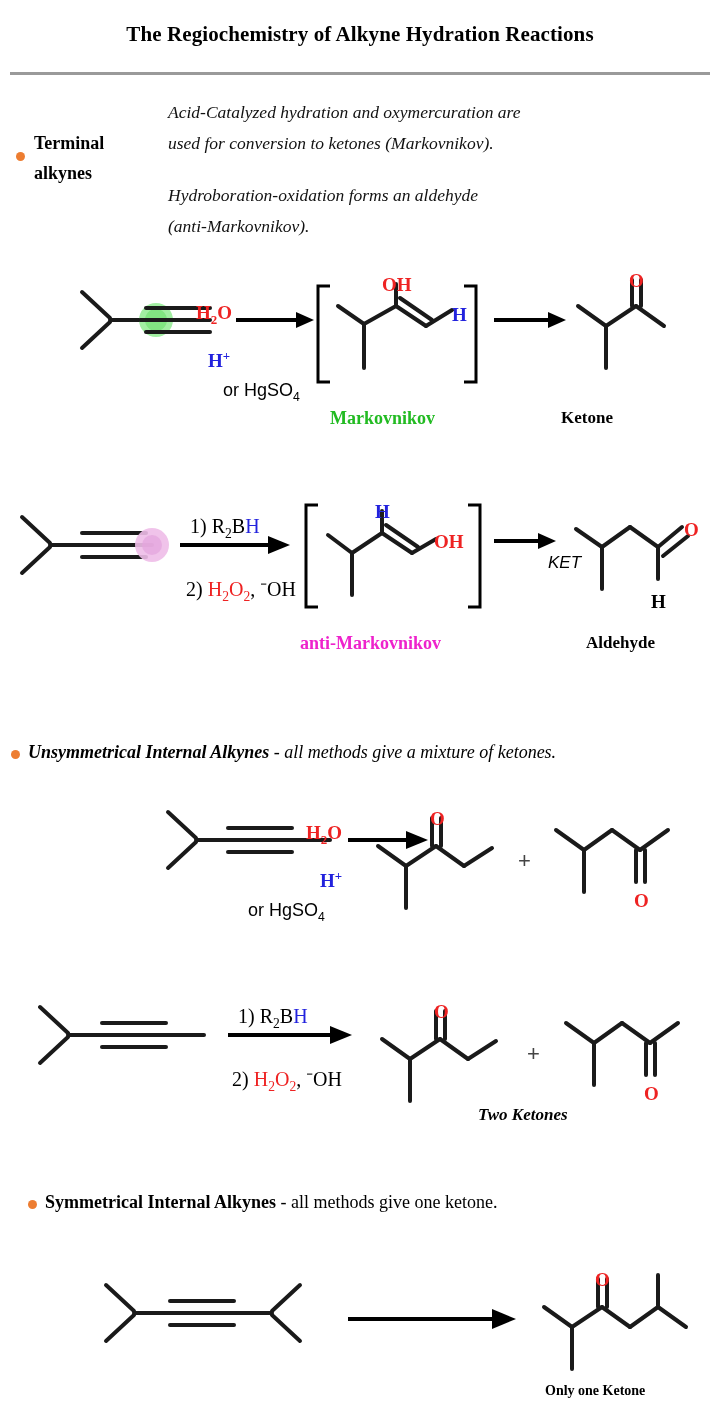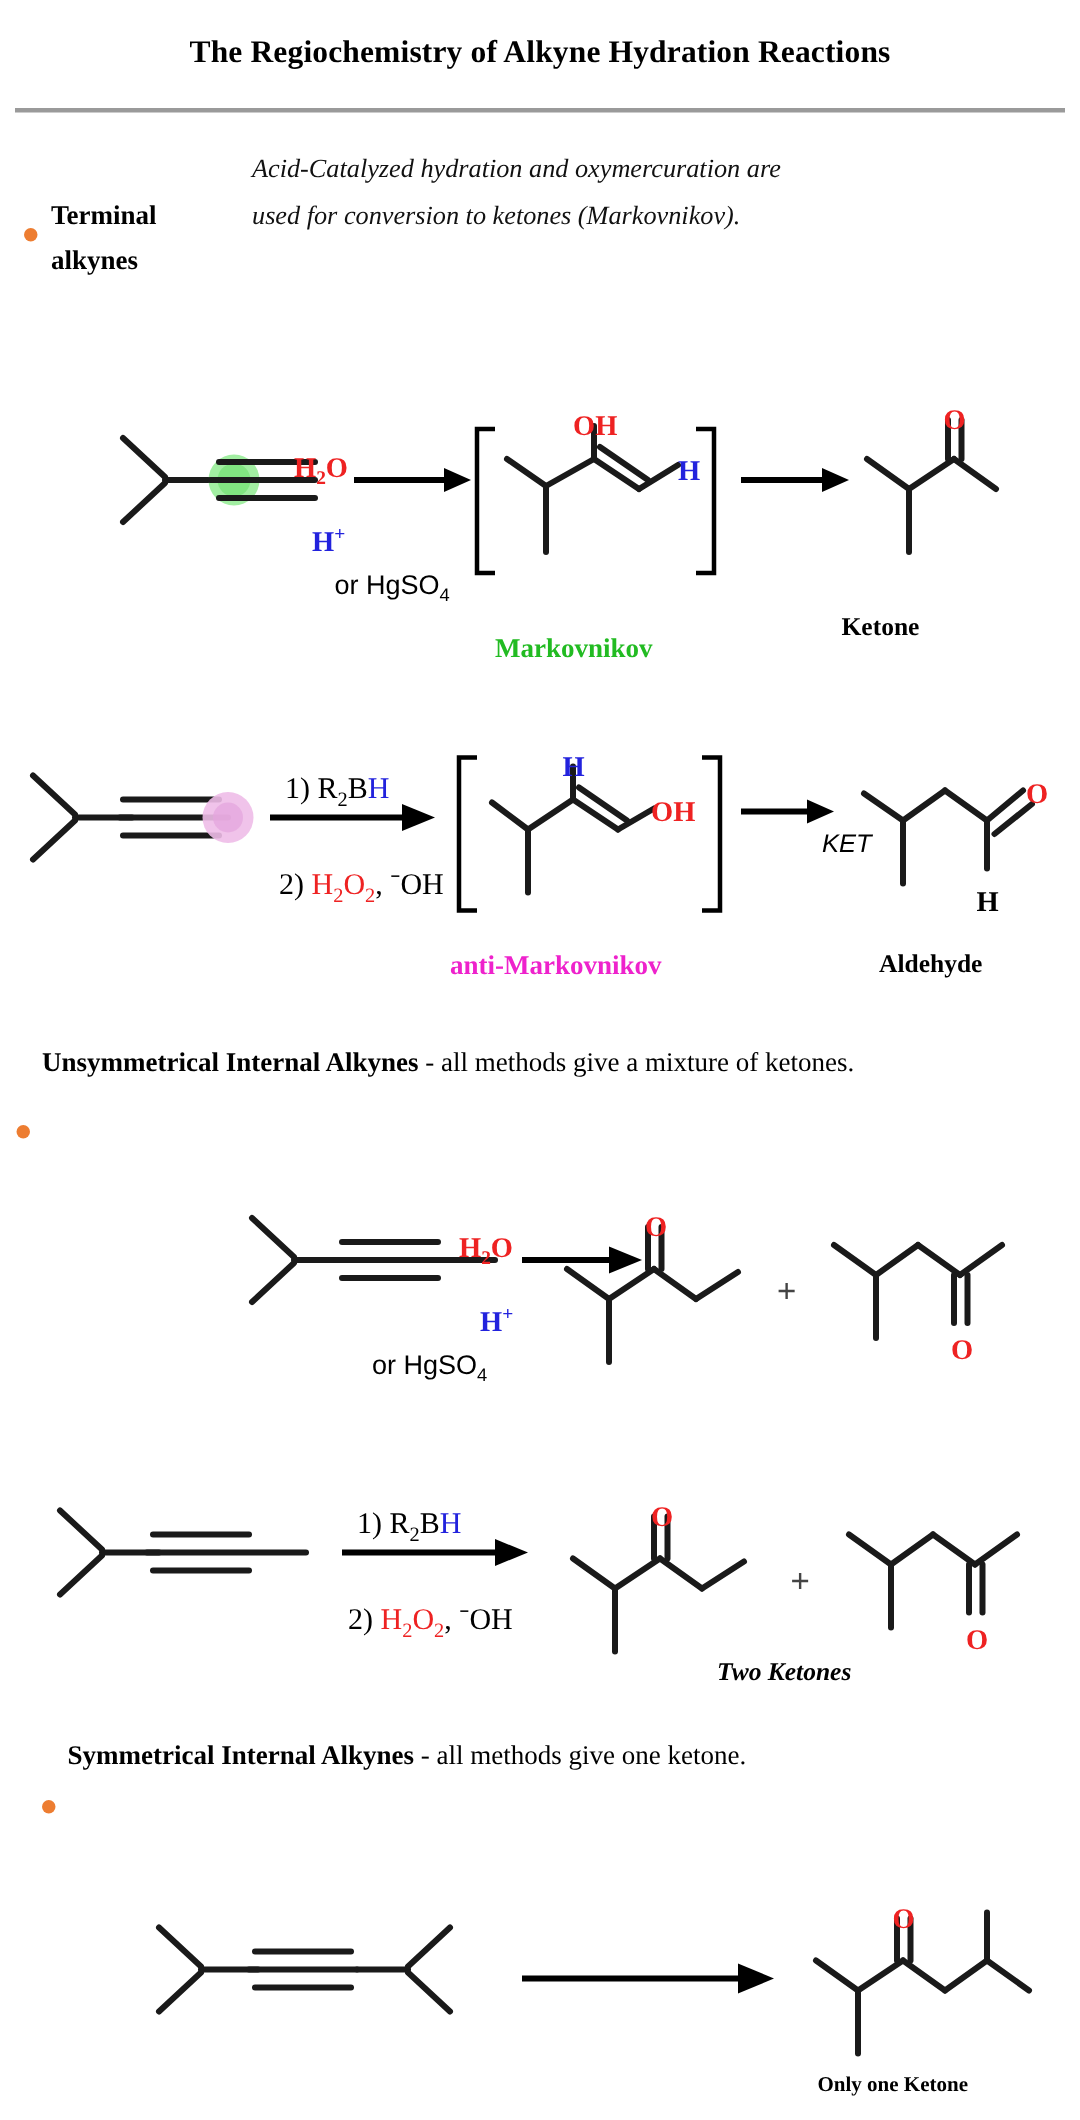--- a/index.html
+++ b/index.html
@@ -124,20 +124,24 @@
   <div class="bullet-dot" style="left:16px; top:152px;"></div>
   <div class="terminal-label">
     <div>Terminal</div>
     <div>alkynes</div>
   </div>
 
   <div class="desc" id="desc1">
     <div>Acid-Catalyzed hydration and oxymercuration are</div>
     <div>used for conversion to ketones (Markovnikov).</div>
   </div>
+  <div class="desc" id="desc2">
+    <div>Hydroboration-oxidation forms an aldehyde</div>
+    <div>(anti-Markovnikov).</div>
+  </div>
 
   <div class="scheme" style="top:270px; height:170px;">
     <svg width="720" height="170" viewBox="0 0 720 170">
       <g stroke="#1a1a1a" stroke-width="4" fill="none" stroke-linecap="round">
 
         <line x1="82" y1="22" x2="110" y2="48"></line>
         <line x1="82" y1="78" x2="110" y2="52"></line>
         <line x1="110" y1="50" x2="152" y2="50"></line>
       </g>
 
@@ -191,21 +195,21 @@
     <div class="lbl bold blue" style="left:208px; top:66px; font-size:19px;">
       <span>H</span><sup>+</sup>
     </div>
     <div class="lbl-serif blk" style="left:175px; top:110px; font-size:18px;">
       <span>or HgSO</span><sub>4</sub>
     </div>
     <div class="lbl bold red" style="left:382px; top:-8px; font-size:19px;">OH</div>
     <div class="lbl bold blue" style="left:452px; top:22px; font-size:19px;">H</div>
     <div class="lbl bold red" style="left:629px; top:-12px; font-size:19px;">O</div>
 
-    <div class="caption green" style="left:330px; top:152px; font-size:18px;">Markovnikov</div>
+    <div class="caption green" style="left:330px; top:138px; font-size:18px;">Markovnikov</div>
     <div class="caption blk" style="left:561px; top:138px;">Ketone</div>
   </div>
 
   <div class="scheme" style="top:495px; height:170px;">
     <svg width="720" height="170" viewBox="0 0 720 170">
       <g stroke="#1a1a1a" stroke-width="4" fill="none" stroke-linecap="round">
         <line x1="22" y1="22" x2="50" y2="48"></line>
         <line x1="22" y1="78" x2="50" y2="52"></line>
         <line x1="50" y1="50" x2="88" y2="50"></line>
         <line x1="82" y1="38" x2="146" y2="38"></line>
@@ -259,21 +263,21 @@
     <div class="lbl bold red" style="left:434px; top:24px; font-size:19px;">OH</div>
     <div class="lbl-serif ital blk" style="left:500px; top:58px; font-size:17px;">KET</div>
     <div class="lbl bold red" style="left:684px; top:12px; font-size:19px;">O</div>
     <div class="lbl bold blk" style="left:651px; top:84px; font-size:19px;">H</div>
 
     <div class="caption magenta" style="left:300px; top:138px; font-size:18px;">anti-Markovnikov</div>
     <div class="caption blk" style="left:586px; top:138px;">Aldehyde</div>
   </div>
 
   <div class="bullet-dot" style="left:11px; top:750px;"></div>
-  <div class="section-head" style="top:698px;">
+  <div class="section-head" style="top:742px;font-style:italic;">
     <b>Unsymmetrical Internal Alkynes</b><span class="tail"> - all methods give a mixture of ketones.</span>
   </div>
 
   <div class="scheme" style="top:790px; height:150px;">
     <svg width="720" height="150" viewBox="0 0 720 150">
       <g stroke="#1a1a1a" stroke-width="4" fill="none" stroke-linecap="round">
         <line x1="168" y1="22" x2="196" y2="48"></line>
         <line x1="168" y1="78" x2="196" y2="52"></line>
         <line x1="196" y1="50" x2="232" y2="50"></line>
         <line x1="228" y1="38" x2="292" y2="38"></line>
@@ -362,21 +366,21 @@
     <div class="lbl blk" style="left:232px; top:68px; font-size:20px;">
       <span>2) </span><span class="red"><span>H</span><sub>2</sub><span>O</span><sub>2</sub></span><span>, ⁻OH</span>
     </div>
     <div class="lbl bold red" style="left:434px; top:4px; font-size:19px;">O</div>
     <div class="plus" style="left:527px; top:56px;">+</div>
     <div class="lbl bold red" style="left:644px; top:86px; font-size:19px;">O</div>
     <div class="caption blk" style="left:478px; top:120px;font-style:italic;">Two  Ketones</div>
   </div>
 
   <div class="bullet-dot" style="left:28px; top:1200px;"></div>
-  <div class="section-head" style="left:45px; top:1160px;">
+  <div class="section-head" style="left:45px; top:1192px;">
     <b>Symmetrical Internal Alkynes</b><span class="tail"> - all methods give one ketone.</span>
   </div>
 
   <div class="scheme" style="top:1265px; height:148px;">
     <svg width="720" height="148" viewBox="0 0 720 148">
       <g stroke="#1a1a1a" stroke-width="4" fill="none" stroke-linecap="round">
 
         <line x1="106" y1="20" x2="134" y2="46"></line>
         <line x1="106" y1="76" x2="134" y2="50"></line>
         <line x1="134" y1="48" x2="172" y2="48"></line>

